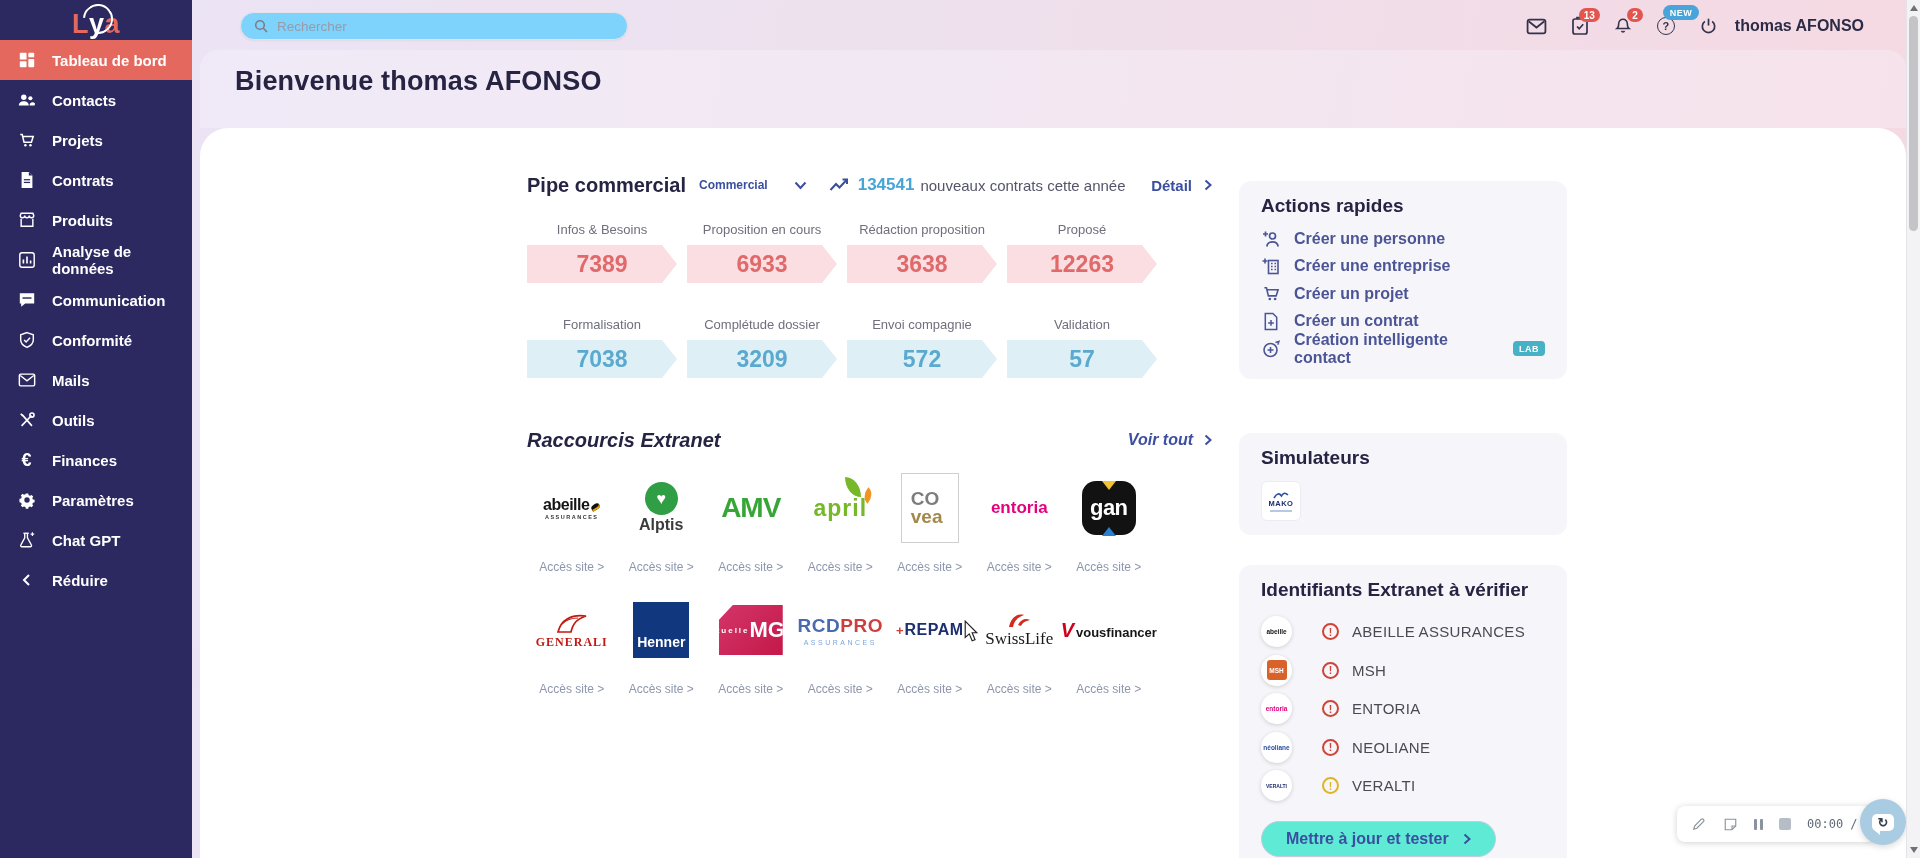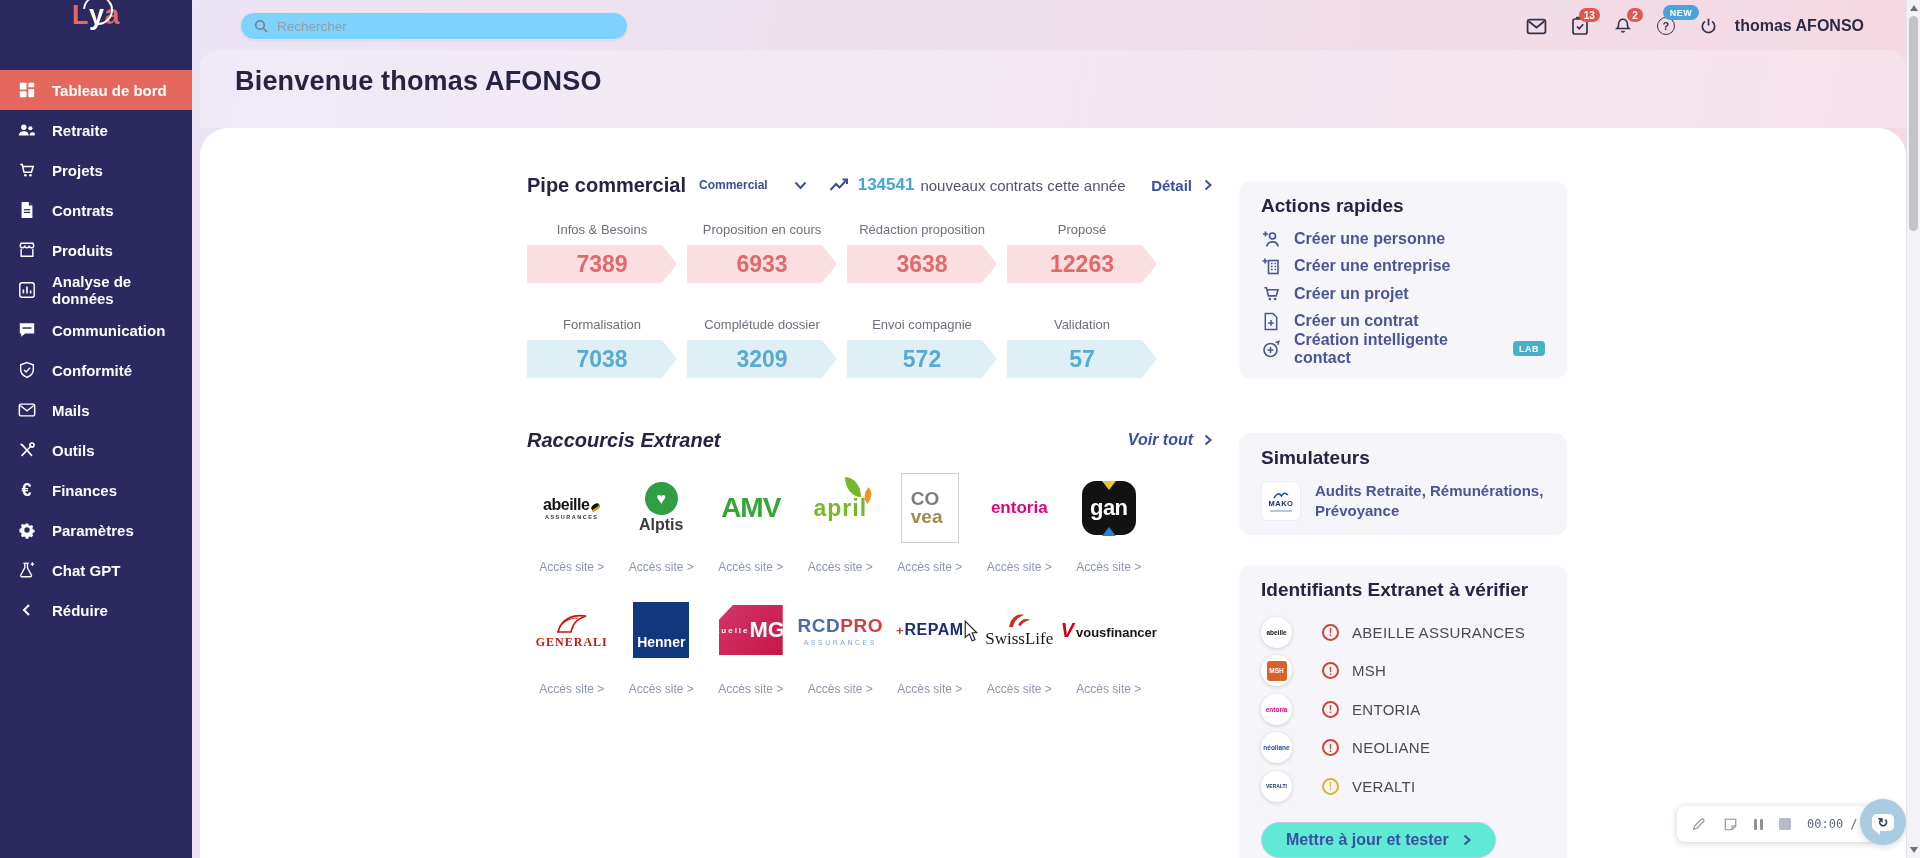--- a/index.html
+++ b/index.html
@@ -6,21 +6,21 @@
   html,body { width:1920px; height:858px; overflow:hidden; font-family:"Liberation Sans",sans-serif; background:#fff; }
 
   
   .main-bg { position:absolute; left:192px; top:0; width:1728px; height:858px;
     background:linear-gradient(100deg,#ebe4f5 0%,#eee0ec 45%,#f6d8e1 100%); }
   .header-band { position:absolute; left:200px; top:50px; width:1706px; height:78px;
     background:rgba(252,250,255,.30); border-radius:18px 18px 0 0; }
 
   
   .sidebar { position:absolute; left:0; top:0; width:192px; height:858px; background:#2c2960; z-index:5; }
-  .logo-row { height:70px; display:flex; align-items:flex-start; justify-content:center; }
+  .logo-row { height:40px; display:flex; align-items:flex-end; justify-content:center; }
   .logo { font-size:27px; font-weight:800; color:#e4685d; letter-spacing:.5px; position:relative; }
   .logo .y { color:#fff; position:relative; display:inline-block; }
   .logo .y::after { content:""; position:absolute; left:-6px; top:-5px; width:26px; height:26px;
     border:2.5px solid #fff; border-radius:50%; border-left-color:transparent; transform:rotate(-40deg); }
   .nav-item { height:40px; display:flex; align-items:center; gap:15px; padding-left:16px;
     color:#fff; font-size:15px; font-weight:600; cursor:pointer; }
   .nav-item.active { background:#e4685d; }
   .nav-ic { width:21px; height:20px; display:flex; align-items:center; justify-content:center; flex:none; color:#fff; }
   .glyph { font-size:18px; line-height:1; color:#fff; font-weight:700; }
 
@@ -210,21 +210,21 @@
   </div>
   <div class="nav-item">
     <span class="nav-ic">
       <svg width="19" height="18" viewBox="0 0 20 20" fill="#fff">
           <circle cx="7" cy="7" r="3"></circle>
           <circle cx="14.3" cy="8" r="2.3"></circle>
           <path d="M1.5 16c0-3 2.6-4.6 5.5-4.6s5.5 1.6 5.5 4.6z"></path>
           <path d="M13.4 16c.1-2.1 1.5-3.5 3.3-3.5 1.2 0 2.2.6 2.8 1.6l-.6 1.9z"></path>
         </svg>
     </span>
-      <span>Retraite</span>
+      <span>Contacts</span>
   </div>
   <div class="nav-item">
     <span class="nav-ic">
       <svg width="18" height="18" viewBox="0 0 20 20" fill="none" stroke="#fff" stroke-width="1.7">
           <path d="M2.5 4h2.2l2 8.5h8.2l2-6.5H5.5"></path>
           <circle cx="8.2" cy="15.8" r="1.4" fill="#fff" stroke="none"></circle>
           <circle cx="13.8" cy="15.8" r="1.4" fill="#fff" stroke="none"></circle>
         </svg>
     </span>
       <span>Projets</span>
@@ -647,21 +647,20 @@
       <div class="card card-sim">
         <div class="card-title">Simulateurs</div>
         <div class="sim-row">
           <div class="mako-tile">
             <svg width="16" height="9" viewBox="0 0 16 9">
                 <path d="M1 8 Q5 1 8.5 6 Q11 1 15 5" fill="none" stroke="#2b4ea0" stroke-width="1.6"></path>
               </svg>
             <div class="t">MAKO</div>
             <div class="u"></div>
           </div>
-          <div class="sim-link">Audits Retraite, Rémunérations, Prévoyance</div>
         </div>
       </div>
 
       <div class="card card-ident">
         <div class="card-title">Identifiants Extranet à vérifier</div>
         <div style="margin-top:12px;">
           <div class="ident-row">
             <div class="ident-logo">
                 <span class="tx" style="color:#141414;">abeille</span>
               </div>

